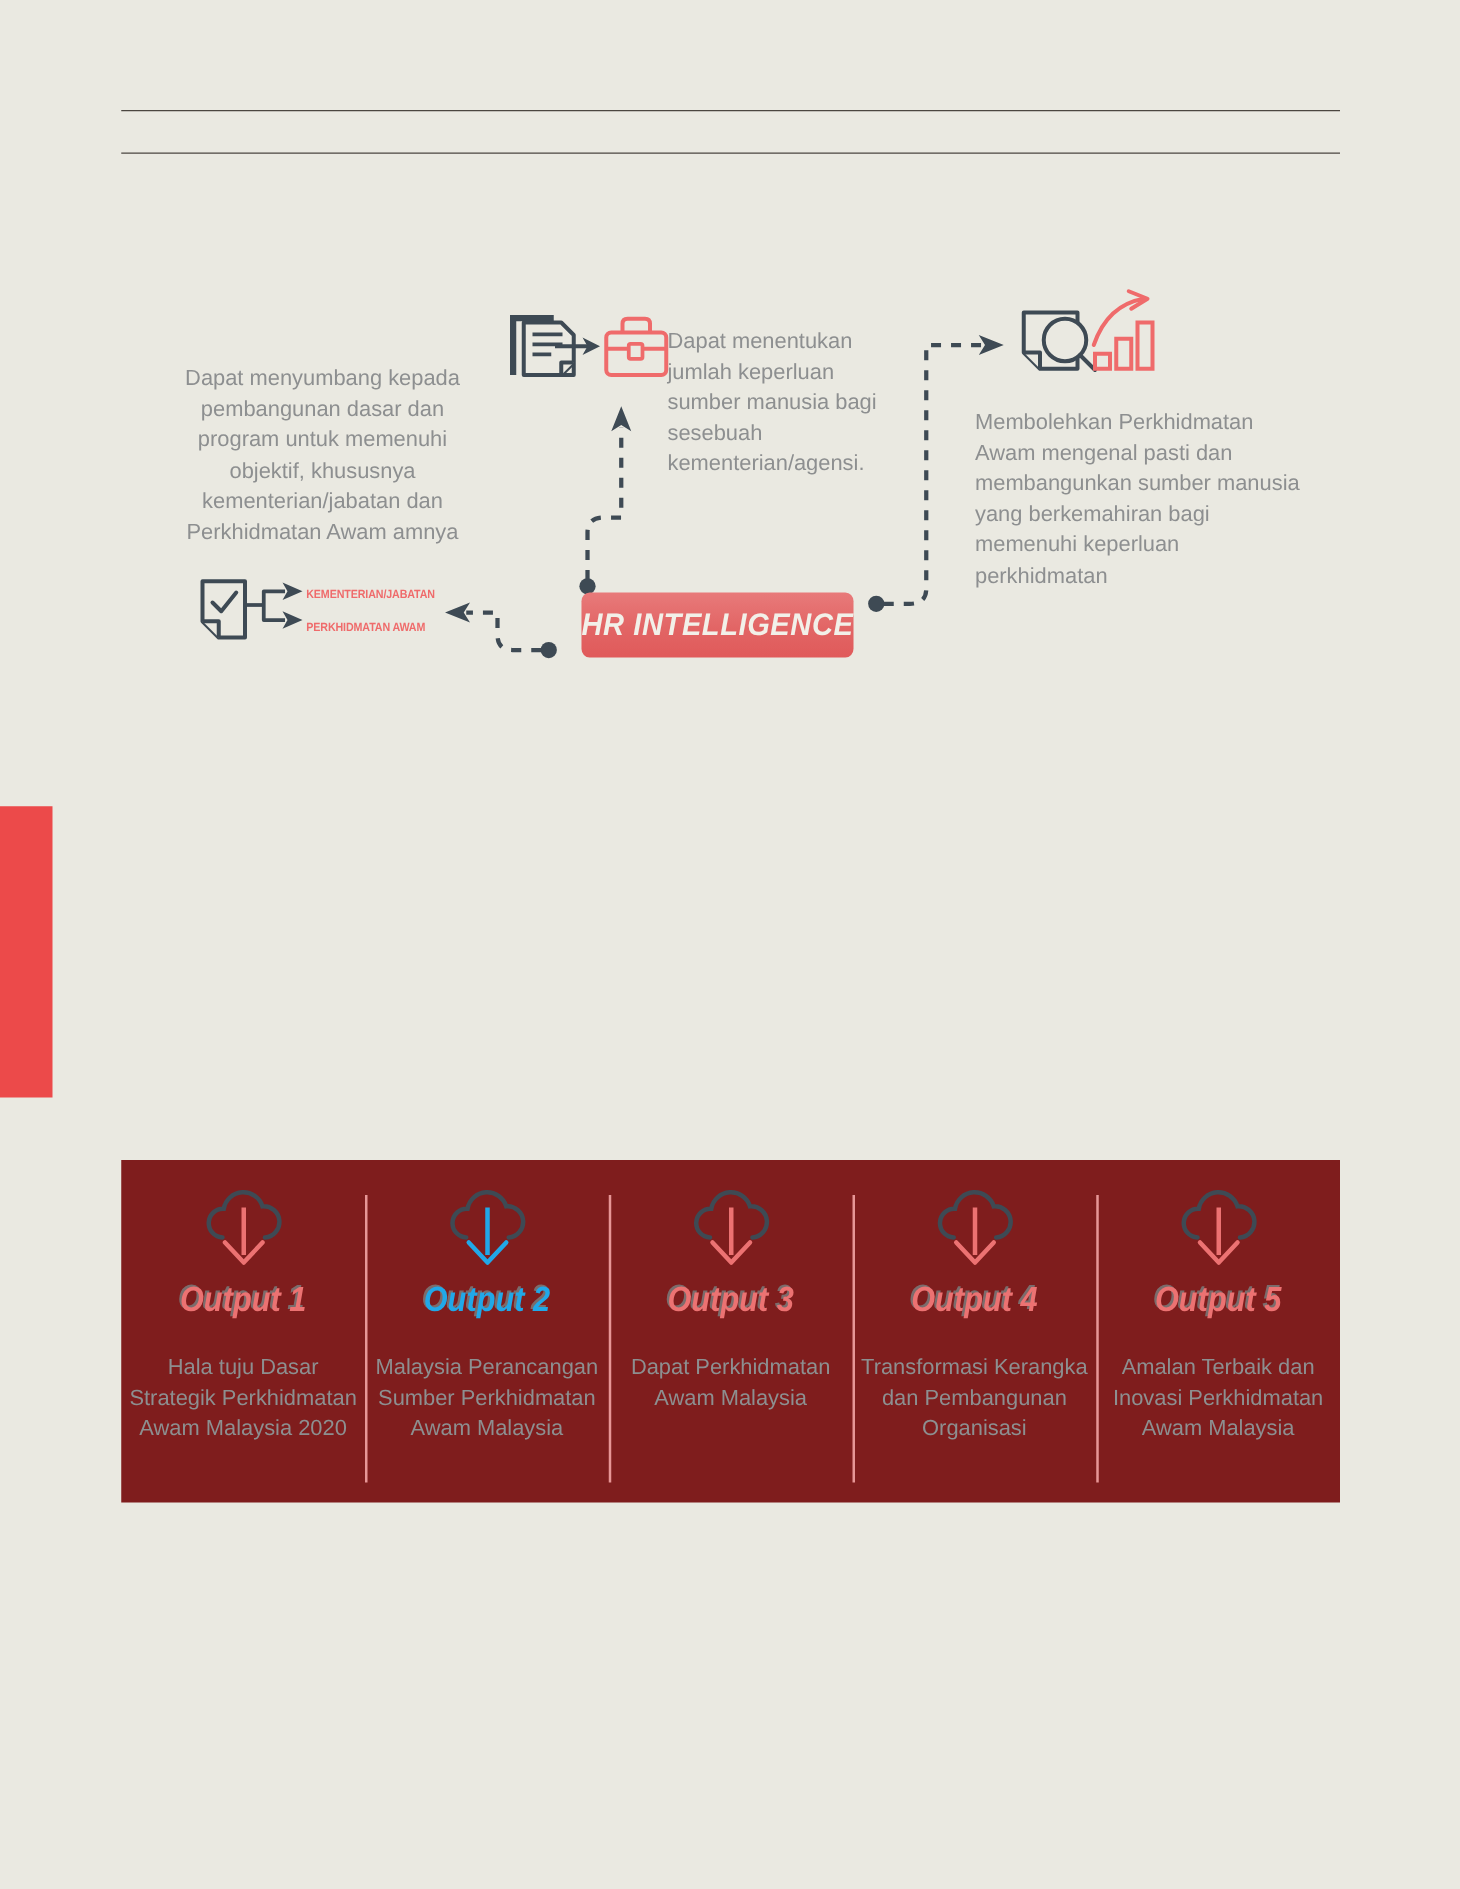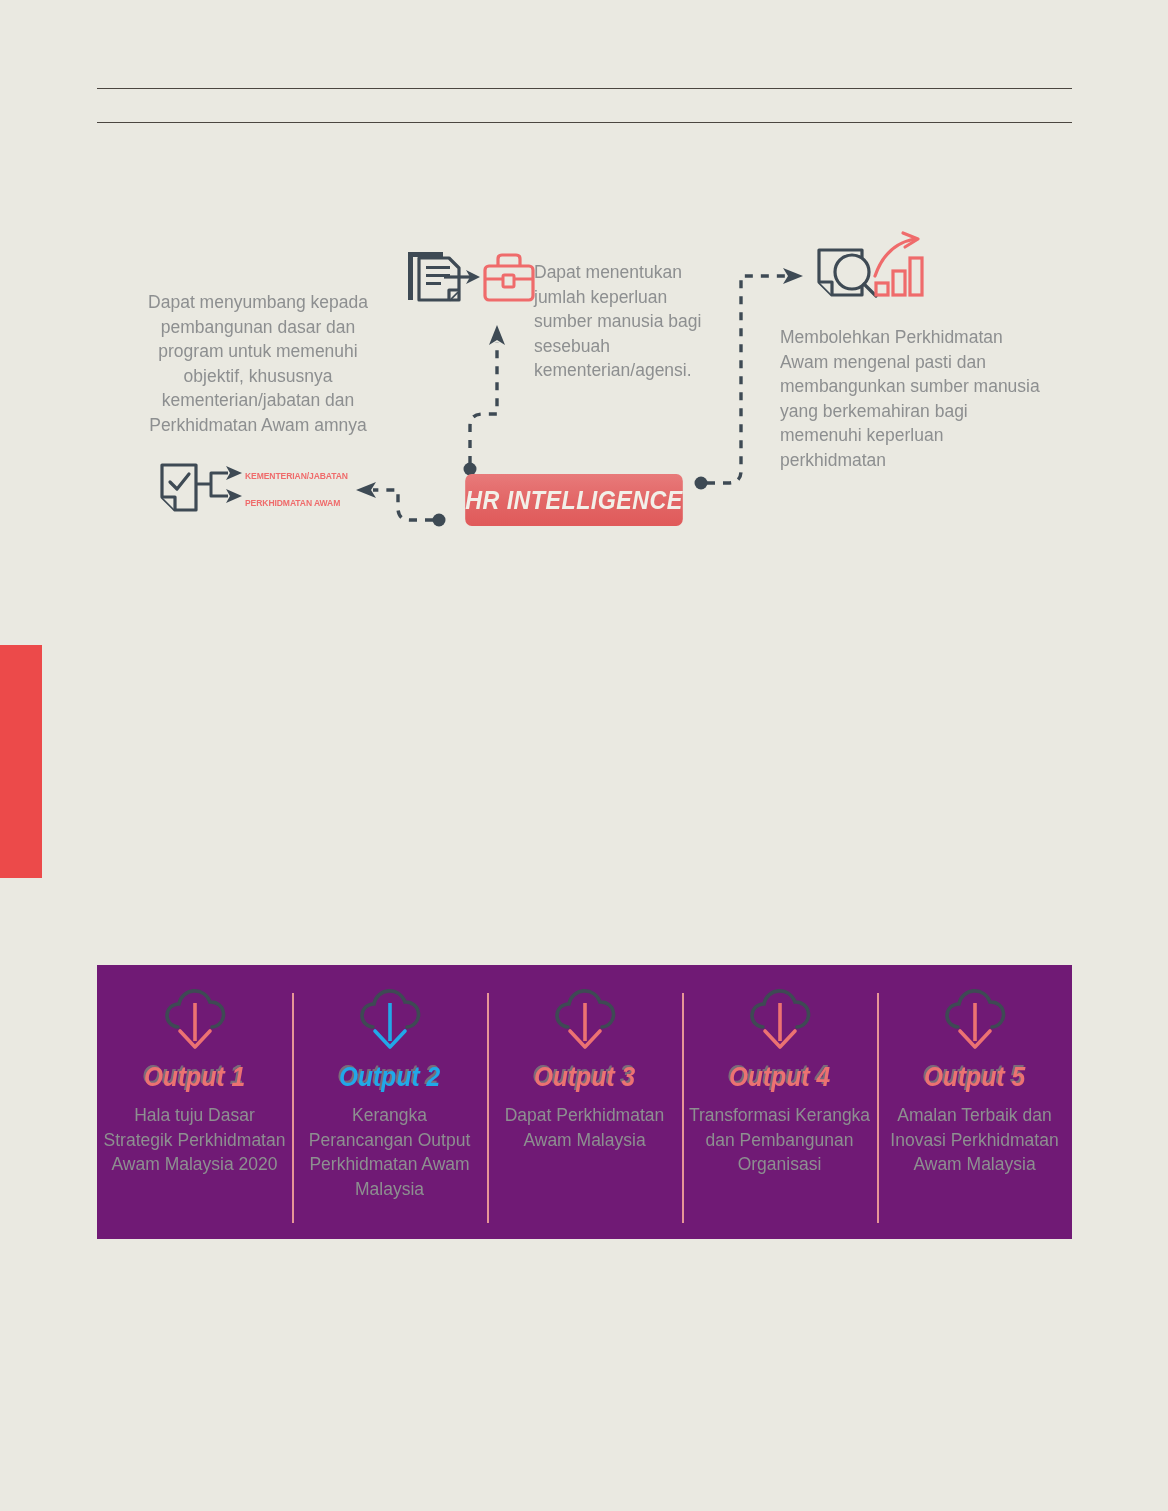--- a/index.html
+++ b/index.html
@@ -107,24 +107,24 @@
     transform-origin: left center;
     white-space: nowrap;
   }
   .mini-label.a { left: 245px; top: 240px; }
   .mini-label.b { left: 245px; top: 267px; }
 
   
   .outputs {
     position: absolute;
     left: 97px;
-    top: 965px;
+    top: 928px;
     width: 975px;
     height: 274px;
-    background: #701a75;
+    background: #7f1d1d;
     display: flex;
   }
   .out-col {
     flex: 1 1 0;
     position: relative;
     display: flex;
     flex-direction: column;
     align-items: center;
     padding-top: 24px;
     box-sizing: border-box;
@@ -145,21 +145,21 @@
     font-weight: bold;
     font-style: italic;
     font-family: "Liberation Sans Narrow", "Liberation Sans", sans-serif;
     transform: scaleX(0.88);
     letter-spacing: 0px;
     line-height: 1;
     text-shadow: -2px -2px 0 rgba(122,122,122,0.85);
     white-space: nowrap;
   }
   .out-desc {
-    margin-top: 12px;
+    margin-top: 27px;
     color: #8d8f90;
     font-size: 17.5px;
     line-height: 24.6px;
     text-align: center;
     white-space: pre-line;
     padding: 0 6px;
   }
 </style>
 </head>
 <body>
@@ -266,21 +266,21 @@
     <div class="out-desc">Hala tuju Dasar Strategik Perkhidmatan Awam Malaysia 2020</div>
   </div>
 
   <div class="out-col">
     <svg class="out-icon" viewBox="0 0 74 66">
       <path d="M20,38 A11.5,11.5 0 0 1 21,15 A16,16 0 0 1 52,13 A11,11 0 0 1 54,38" fill="none" stroke="#3e4a54" stroke-width="3.6" stroke-linecap="round"></path>
       <path d="M37,14 L37,52" stroke="#21a8e8" stroke-width="3.6" fill="none"></path>
       <path d="M22,42 L37,58 L52,42" fill="none" stroke="#21a8e8" stroke-width="3.6" stroke-linecap="round" stroke-linejoin="round"></path>
     </svg>
     <div class="out-title" style="color:#21a8e8">Output 2</div>
-    <div class="out-desc">Kerangka Perancangan Output Perkhidmatan Awam Malaysia</div>
+    <div class="out-desc">Malaysia Perancangan Sumber Perkhidmatan Awam Malaysia</div>
   </div>
 
   <div class="out-col">
     <svg class="out-icon" viewBox="0 0 74 66">
       <path d="M20,38 A11.5,11.5 0 0 1 21,15 A16,16 0 0 1 52,13 A11,11 0 0 1 54,38" fill="none" stroke="#3e4a54" stroke-width="3.6" stroke-linecap="round"></path>
       <path d="M37,14 L37,52" stroke="#ec7272" stroke-width="3.6" fill="none"></path>
       <path d="M22,42 L37,58 L52,42" fill="none" stroke="#ec7272" stroke-width="3.6" stroke-linecap="round" stroke-linejoin="round"></path>
     </svg>
     <div class="out-title" style="color:#ec7272">Output 3</div>
     <div class="out-desc">Dapat Perkhidmatan Awam Malaysia</div>

